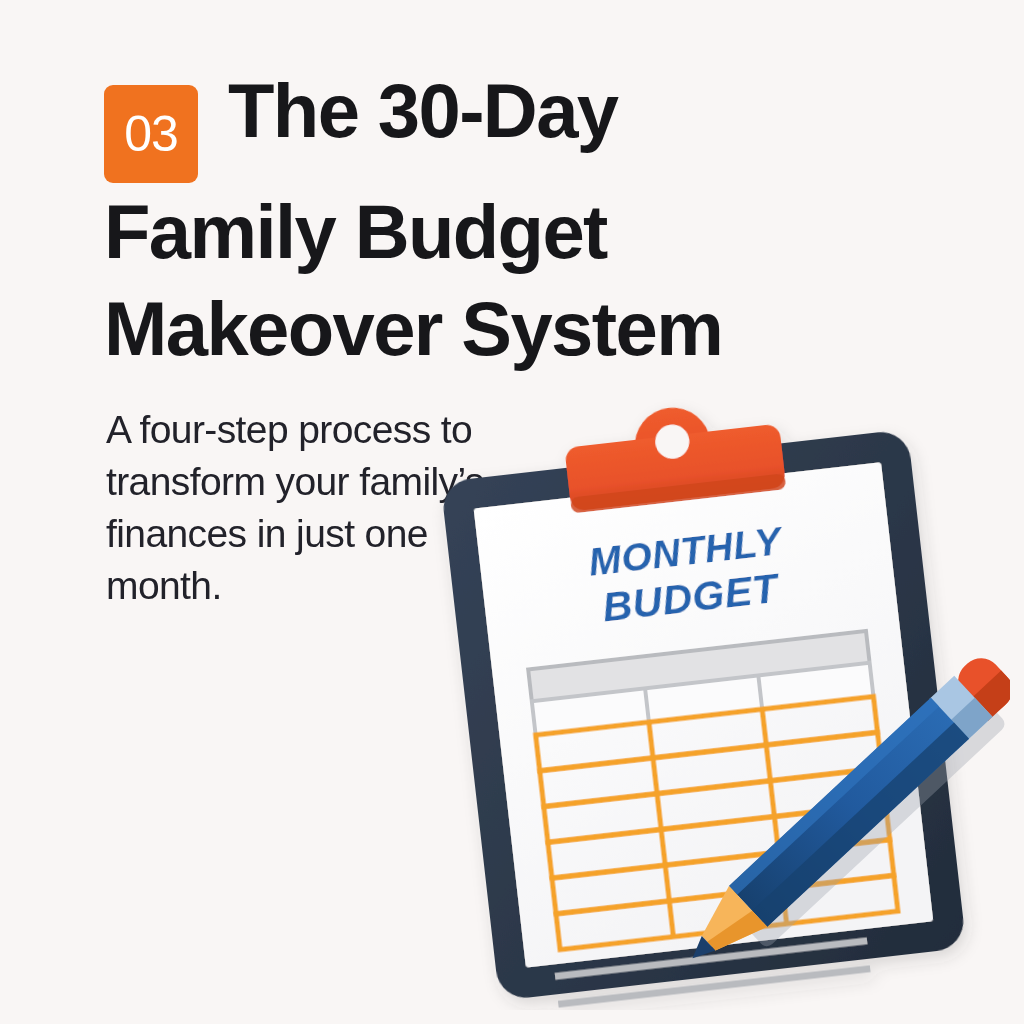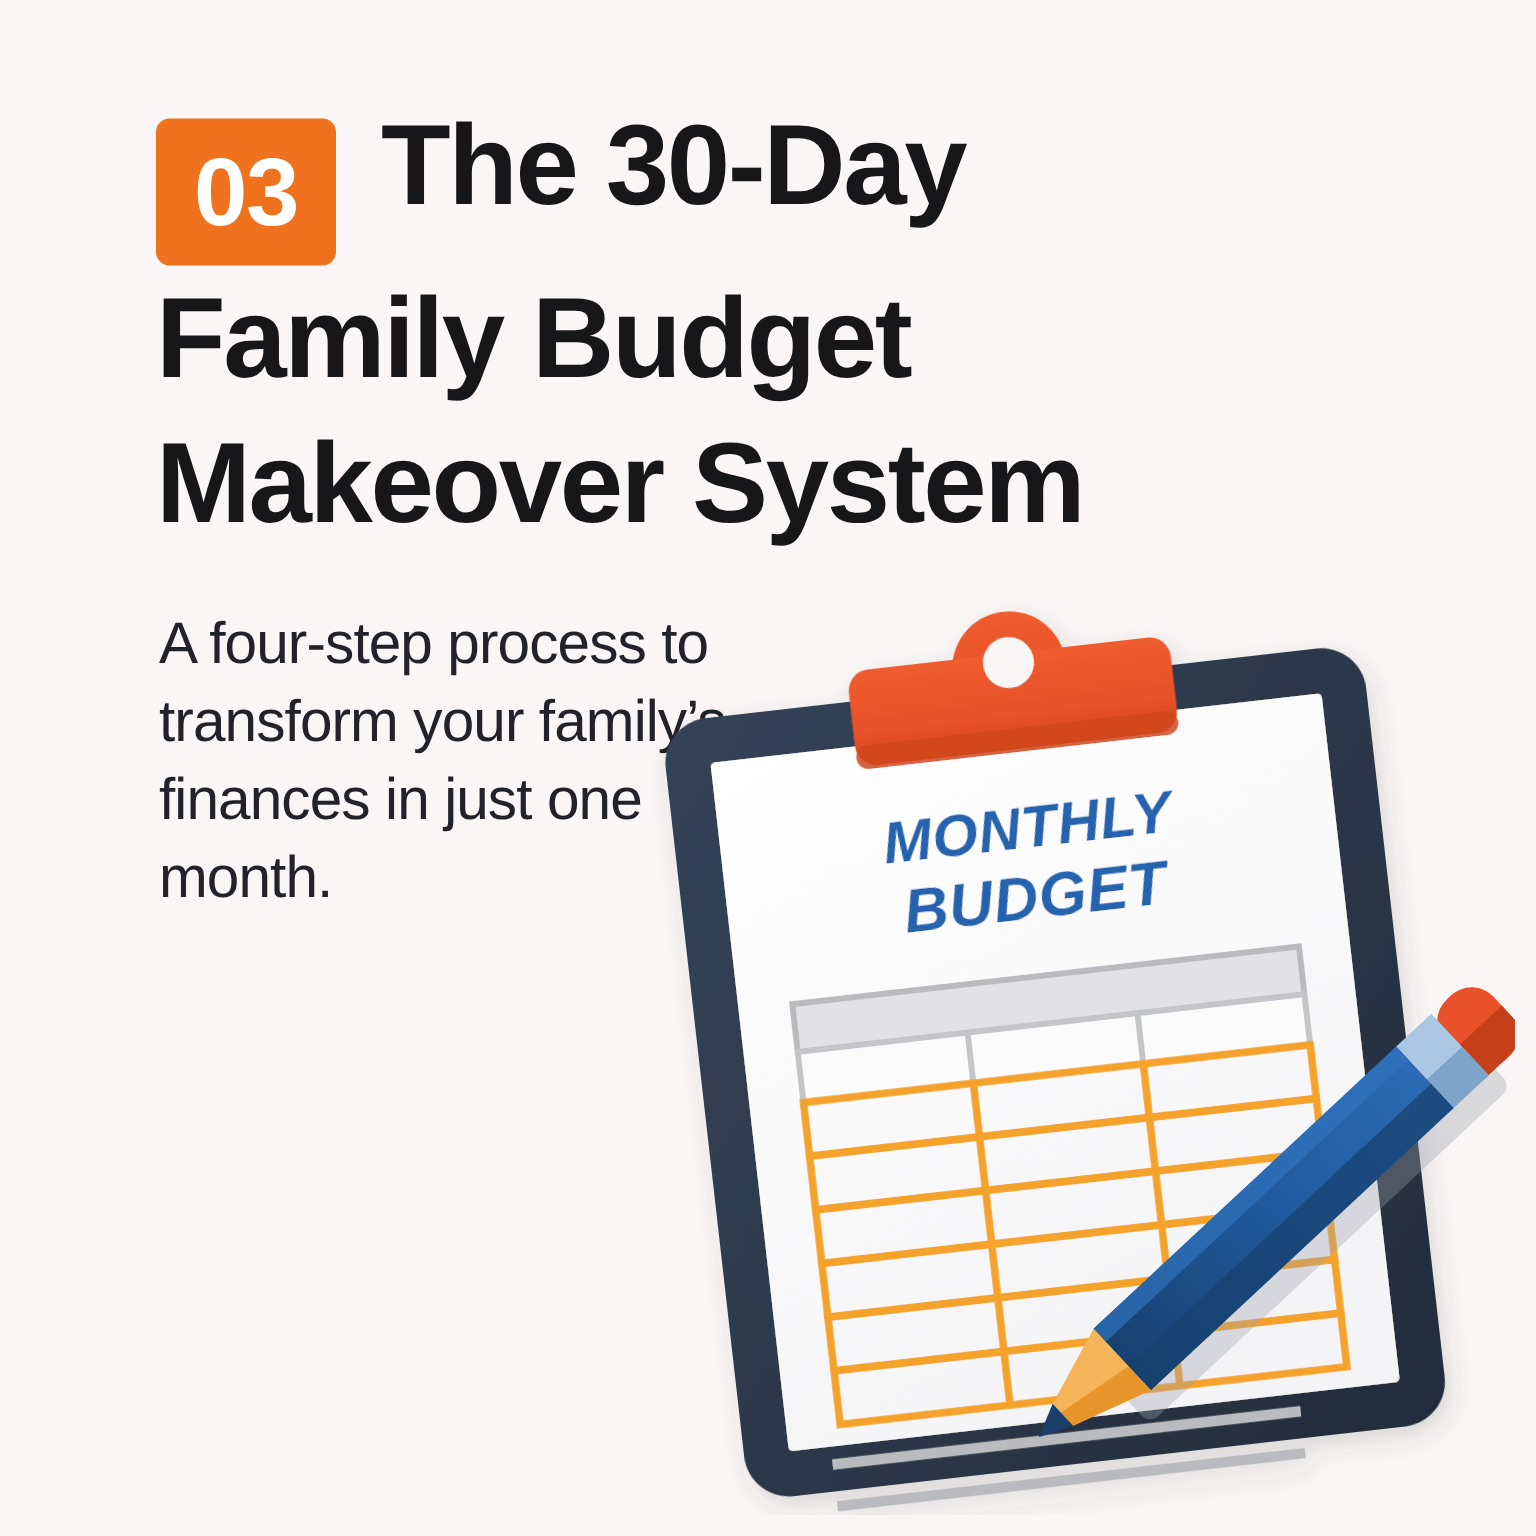--- a/index.html
+++ b/index.html
@@ -43,26 +43,26 @@
     max-width: 740px;
   }
 
   .step-badge {
     display: inline-block;
     vertical-align: -14px;
     background: #f0721f;
     color: #ffffff;
     border-radius: 9px;
     font-family: "Liberation Sans", sans-serif;
-    font-weight: bold;
-    font-size: 64px;
+    font-weight: normal;
+    font-size: 50px;
     line-height: 98px;
     letter-spacing: -1px;
     height: 98px;
-    width: 120px;
+    width: 94px;
     text-align: center;
     box-sizing: border-box;
     margin-right: 30px;
   }
 
   .subcopy {
     position: absolute;
     left: 106px;
     top: 404px;
     width: 390px;

